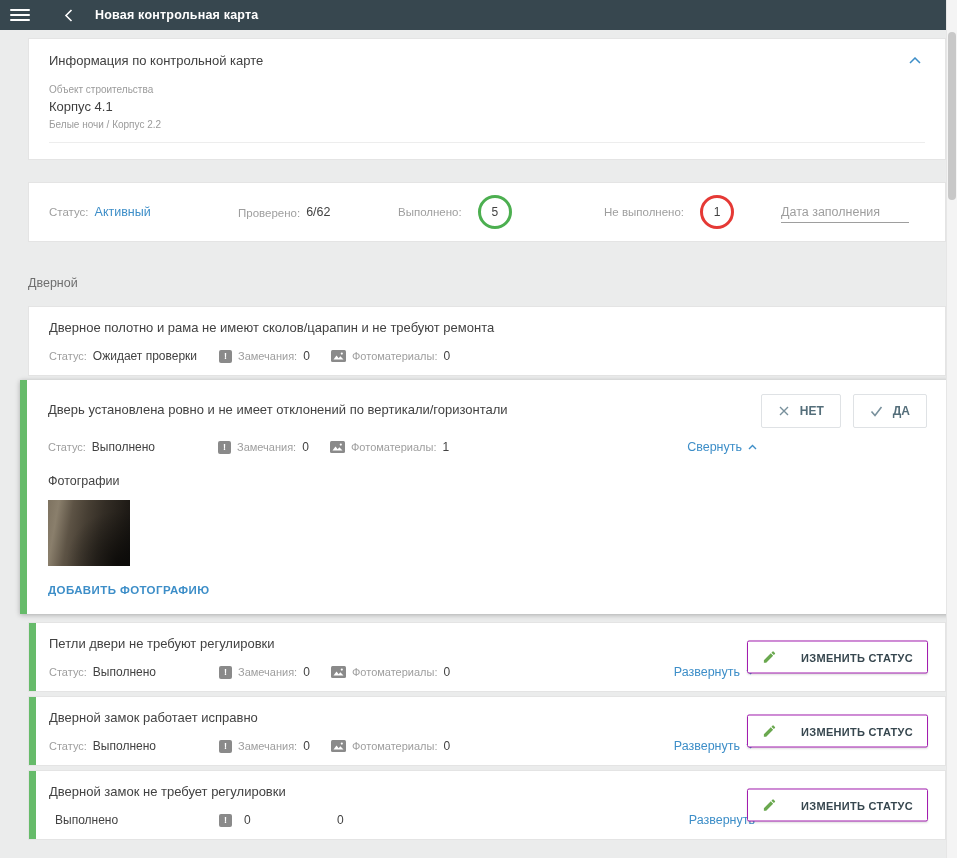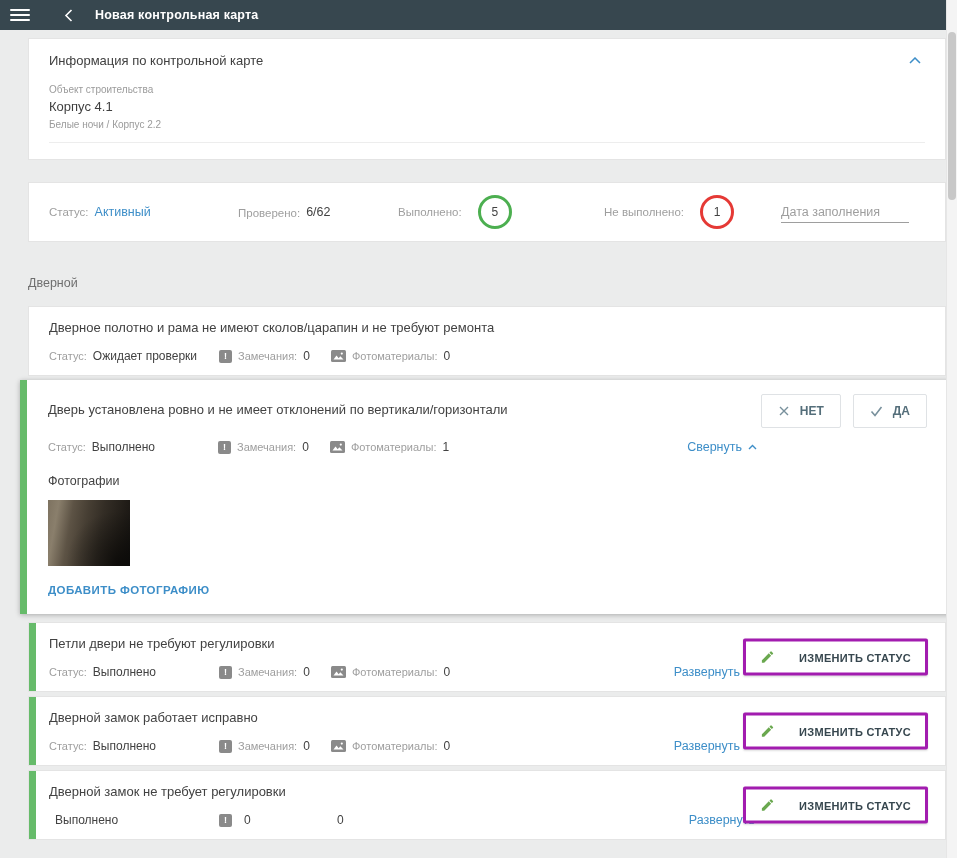--- a/index.html
+++ b/index.html
@@ -68,21 +68,21 @@
   .m-photos { display:flex; align-items:center; }
   .m-label { font-size:11px; color:#9e9e9e; }
   .m-value { font-size:12px; color:#424242; margin-left:6px; }
   .warn-icon { width:13px; height:13px; background:#8a8a8a; border-radius:2px; color:#fff;
                font-size:9px; font-weight:bold; display:flex; align-items:center; justify-content:center; margin-right:6px; }
   .photo-icon { display:flex; margin-right:6px; }
   .blue-link { margin-left:auto; margin-right:170px; display:flex; align-items:center; gap:6px;
                font-size:12.5px; color:#3d8ec8; cursor:pointer; white-space:nowrap; }
   .change-btn { position:absolute; right:17px; top:50%; transform:translateY(-50%);
                 display:flex; align-items:center; gap:24px; padding:8px 14px; background:#fff;
-                border:3px solid #a21caf; border-radius:2px; box-shadow:0 1px 2px rgba(0,0,0,.12);
+                border:1px solid #a21caf; border-radius:2px; box-shadow:0 1px 2px rgba(0,0,0,.12);
                 font-family:"Liberation Sans", sans-serif; font-size:11px; font-weight:bold;
                 letter-spacing:.3px; color:#37474f; cursor:pointer; }
 
   
   .item-expanded { margin-left:-8px; margin-right:-9px; margin-bottom:8px;
                    box-shadow:0 1px 5px rgba(0,0,0,.28); border:none; padding:14px 28px 16px 28px; }
   .exp-header { display:flex; align-items:flex-start; }
   .exp-title { flex:1; font-size:13px; color:#424242; padding-top:8px; }
   .nd-btn { display:inline-flex; align-items:center; gap:10px; padding:9px 16px; border:1px solid #dfe2e5;
             background:#fff; color:#546e7a; font-weight:bold; font-size:12px; border-radius:2px;

